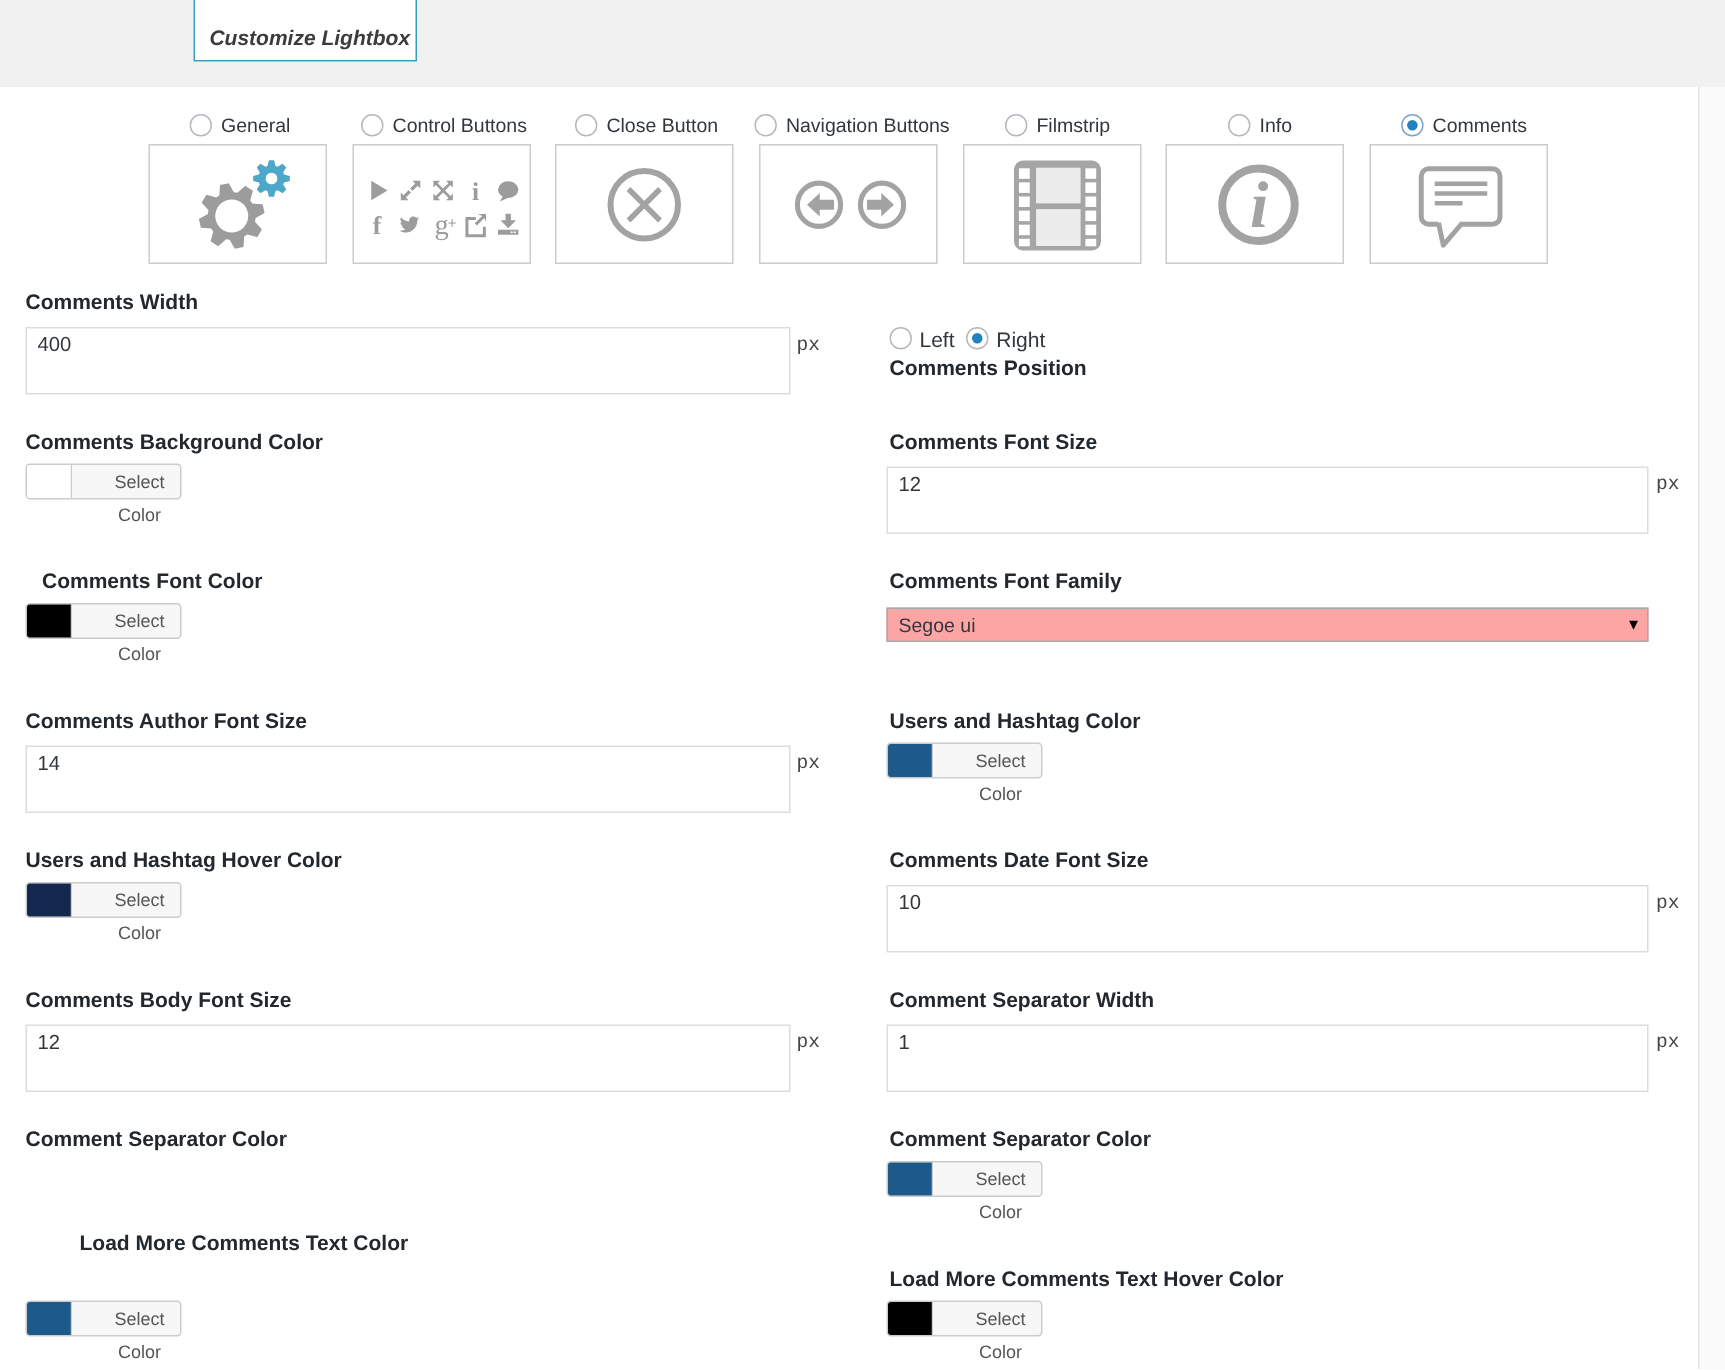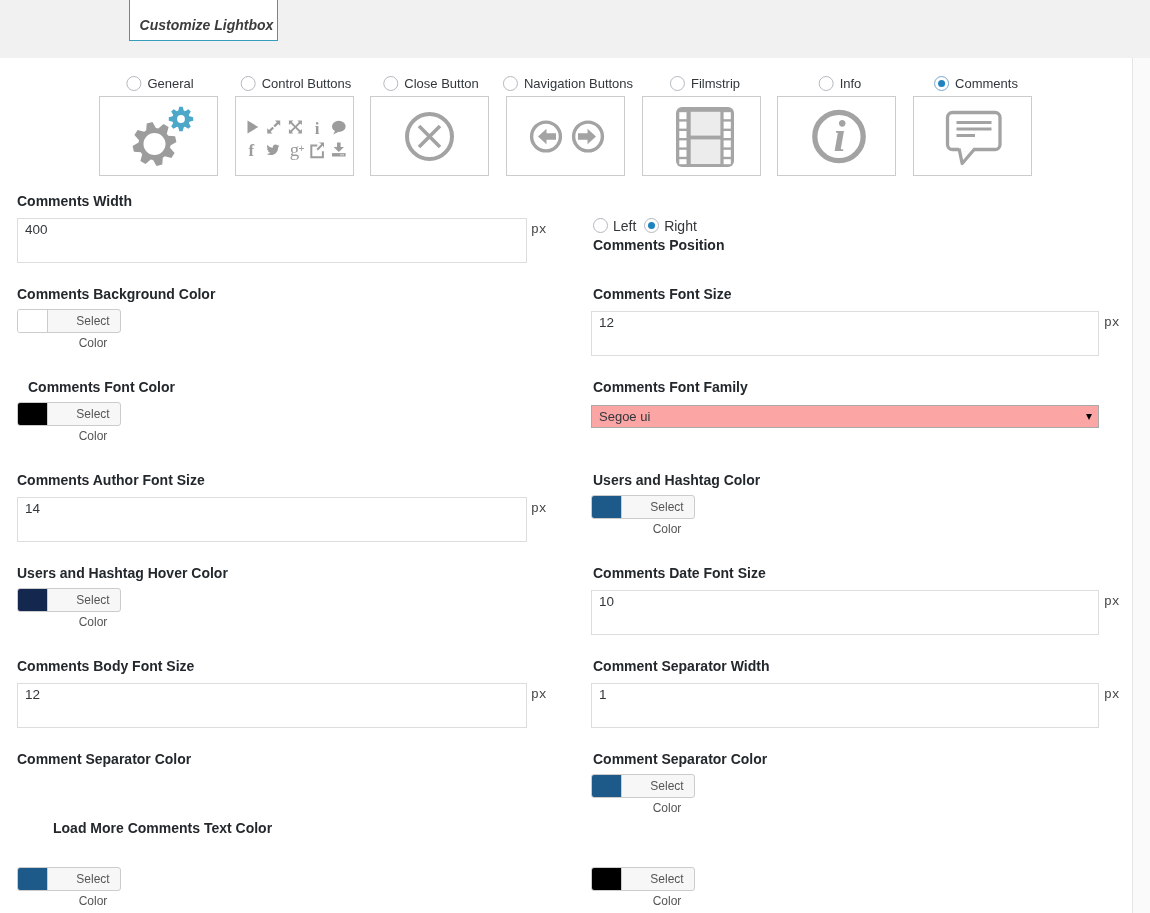--- a/index.html
+++ b/index.html
@@ -207,17 +207,18 @@
   <div class="cw" style="left:591px;top:774px;">
       <span class="sw" style="background:#1d5a8a;"></span>
       <span class="ct">Select Color</span>
     </div>
 
   <div class="lbl" style="left:17px;top:820px;padding-left:36px;">Load More Comments Text Color</div>
   <div class="cw" style="left:17px;top:867px;">
       <span class="sw" style="background:#1d5a8a;"></span>
       <span class="ct">Select Color</span>
     </div>
+  <div class="lbl" style="left:593px;top:844px;">Load More Comments Text Hover Color</div>
   <div class="cw" style="left:591px;top:867px;">
       <span class="sw" style="background:#000;"></span>
       <span class="ct">Select Color</span>
     </div>
 </div>
 
 </body></html>

